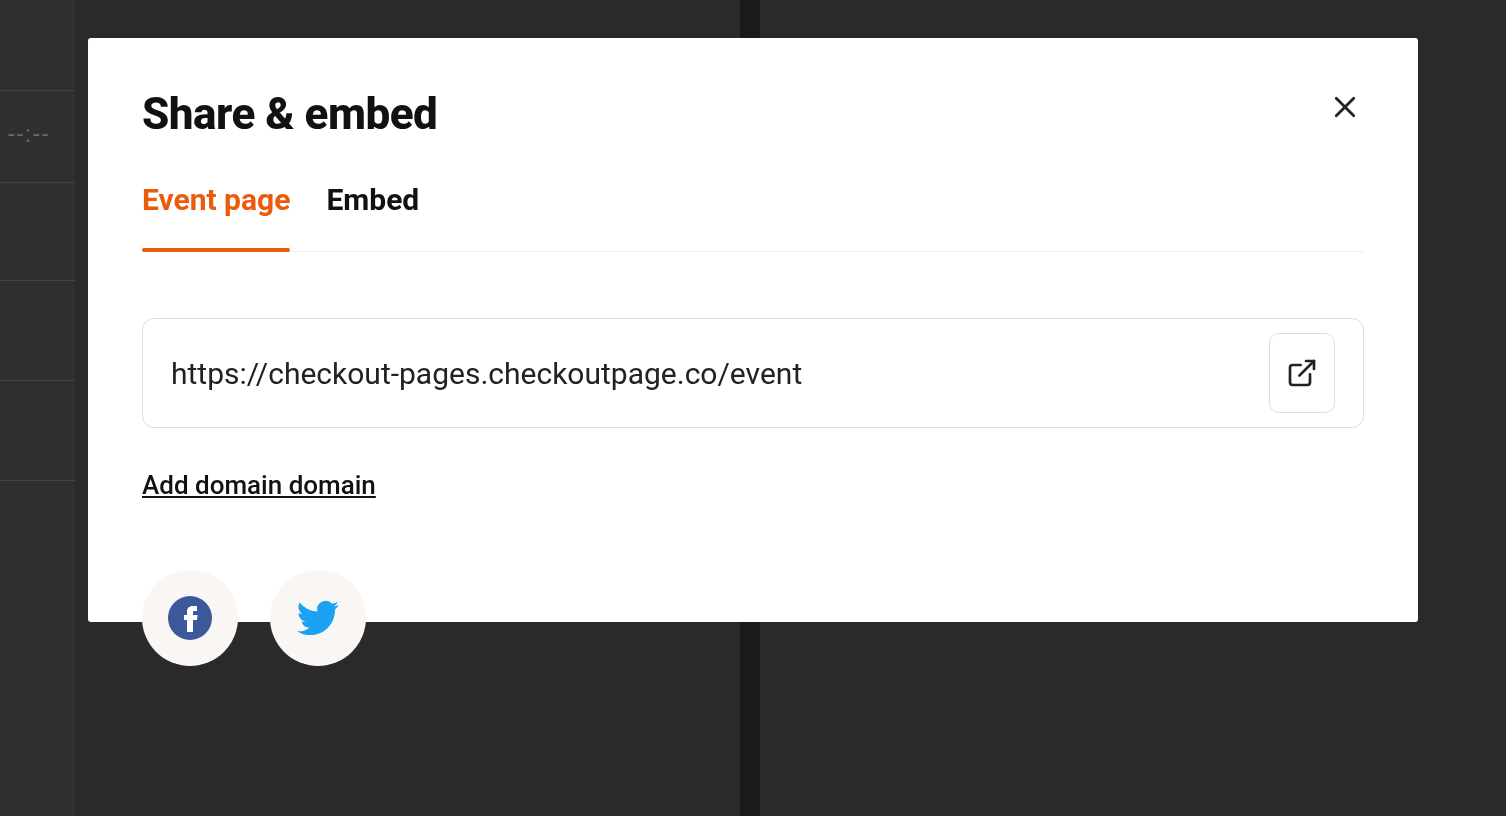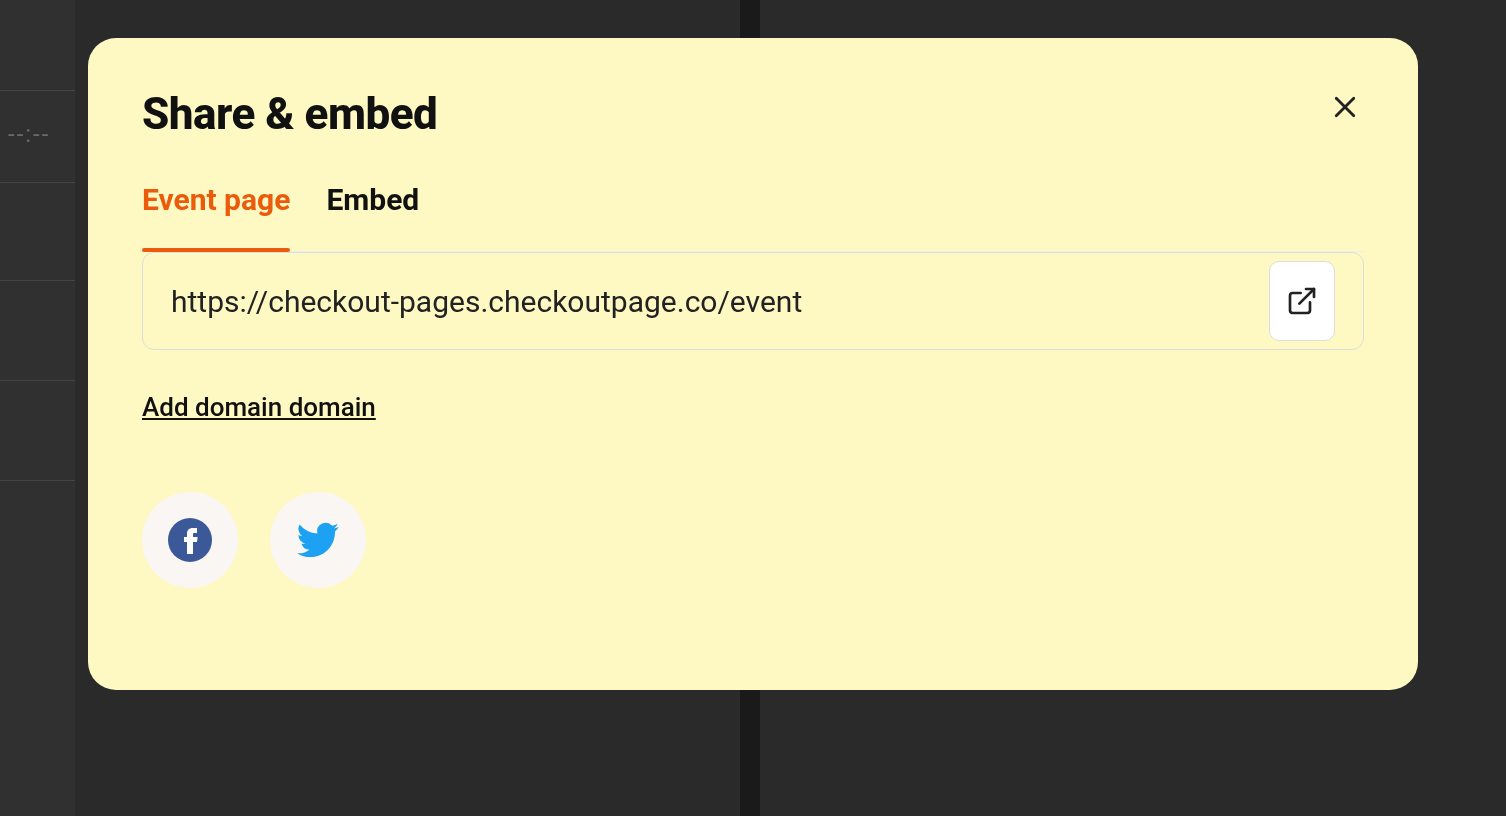--- a/index.html
+++ b/index.html
@@ -44,23 +44,23 @@
       top: 0;
       width: 20px;
       height: 100%;
       background: #1a1a1a;
     }
     .modal {
       position: absolute;
       left: 88px;
       top: 38px;
       width: 1330px;
-      height: 652px;
-      background: #fef9c3;
-      border-radius: 28px;
+      height: 584px;
+      background: #ffffff;
+      border-radius: 3px;
       padding: 50px 54px;
     }
     .modal-header {
       display: flex;
       justify-content: space-between;
       align-items: flex-start;
     }
     .modal-title {
       font-size: 44px;
       font-weight: 800;
@@ -96,23 +96,24 @@
       content: "";
       position: absolute;
       left: 0;
       right: 0;
       bottom: -1px;
       height: 4px;
       background: #ea5b0c;
       border-radius: 2px;
     }
     .url-box {
+      margin-top: 66px;
       border: 1px solid #ddd;
       border-radius: 12px;
-      padding: 8px 28px;
+      padding: 14px 28px;
       display: flex;
       align-items: center;
       gap: 18px;
     }
     .url-text {
       flex: 1;
       font-size: 30px;
       color: #222;
       border: none;
       outline: none;

